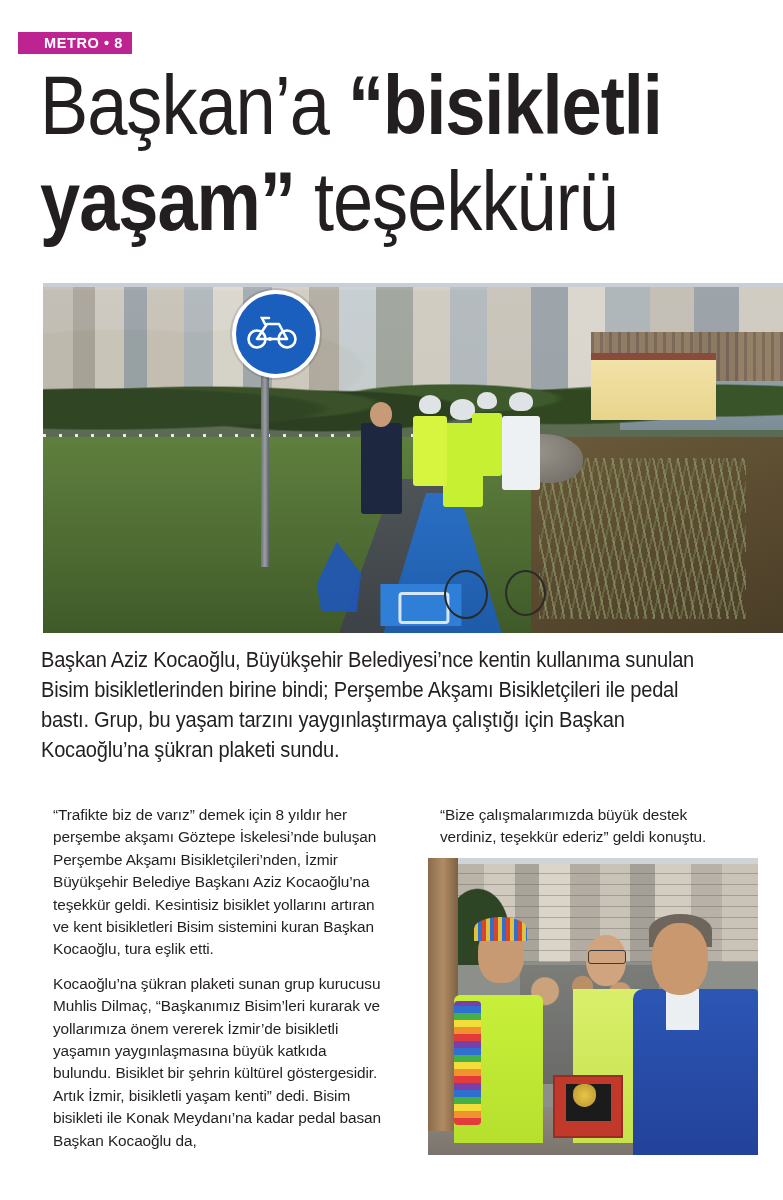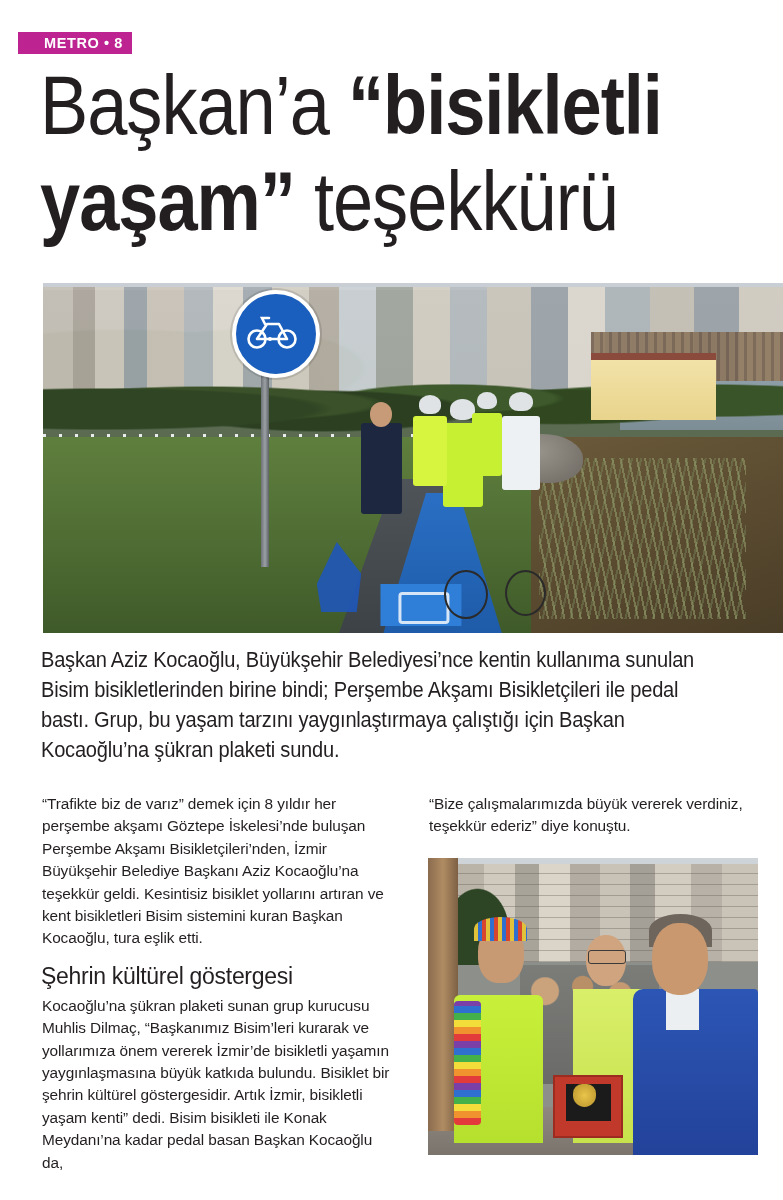--- a/index.html
+++ b/index.html
@@ -202,21 +202,21 @@
   
   .col {
     position:absolute;
     font-size: 15.4px;
     line-height: 22.4px;
     letter-spacing: -0.1px;
     color:#231f20;
     font-family: "Liberation Sans Narrow", "Liberation Sans", sans-serif;
     text-align: left;
   }
-  .col p { margin: 1px; }
+  .col p { margin: 12px; }
   .col-left  { left:41px;  top:792px; width:356px; }
   .col-right { left:428px; top:792px; width:330px; }
 
   .subhead {
     font-size: 23px;
     line-height: 30px;
     margin: 11px 0 4px 0;
     letter-spacing: -0.3px;
     font-weight: normal;
     color:#231f20;
@@ -386,26 +386,25 @@
   <div class="pm-cyclist cy-wheel" style="left:62.4%;bottom:5%;width:5%;height:12%;"></div>
 
   <div class="pm-cyclist cy-vest" style="left:58%;top:37%;width:4%;height:18%;"></div>
   <div class="pm-cyclist cy-helmet" style="left:58.6%;top:31%;width:2.8%;height:5%;"></div>
 </div>
 
 <div class="deck">Başkan Aziz Kocaoğlu, Büyükşehir Belediyesi’nce kentin kullanıma sunulan Bisim bisikletlerinden birine bindi; Perşembe Akşamı Bisikletçileri ile pedal bastı. Grup, bu yaşam tarzını yaygınlaştırmaya çalıştığı için Başkan Kocaoğlu’na şükran plaketi sundu.</div>
 
 <div class="col col-left">
   <p>“Trafikte biz de varız” demek için 8 yıldır her perşembe akşamı Göztepe İskelesi’nde buluşan Perşembe Akşamı Bisikletçileri’nden, İzmir Büyükşehir Belediye Başkanı Aziz Kocaoğlu’na teşekkür geldi. Kesintisiz bisiklet yollarını artıran ve kent bisikletleri Bisim sistemini kuran Başkan Kocaoğlu, tura eşlik etti.</p>
-  <h2 class="subhead">Şehrin kültürel göstergesi</h2>
   <p>Kocaoğlu’na şükran plaketi sunan grup kurucusu Muhlis Dilmaç, “Başkanımız Bisim’leri kurarak ve yollarımıza önem vererek İzmir’de bisikletli yaşamın yaygınlaşmasına büyük katkıda bulundu. Bisiklet bir şehrin kültürel göstergesidir. Artık İzmir, bisikletli yaşam kenti” dedi. Bisim bisikleti ile Konak Meydanı’na kadar pedal basan Başkan Kocaoğlu da,</p>
 </div>
 
 <div class="col col-right">
-  <p>“Bize çalışmalarımızda büyük vererek verdiniz, teşekkür ederiz” diye konuştu.</p>
+  <p>“Bize çalışmalarımızda büyük destek verdiniz, teşekkür ederiz” geldi konuştu.</p>
 </div>
 
 <div class="photo-second">
   <div class="ps-sky"></div>
   <div class="ps-apts"></div>
   <div class="ps-apt-lines"></div>
   <div class="ps-tree"></div>
   <div class="ps-bg-crowd"></div>
   <div class="ps-ground"></div>
   <div class="ps-pole"></div>

